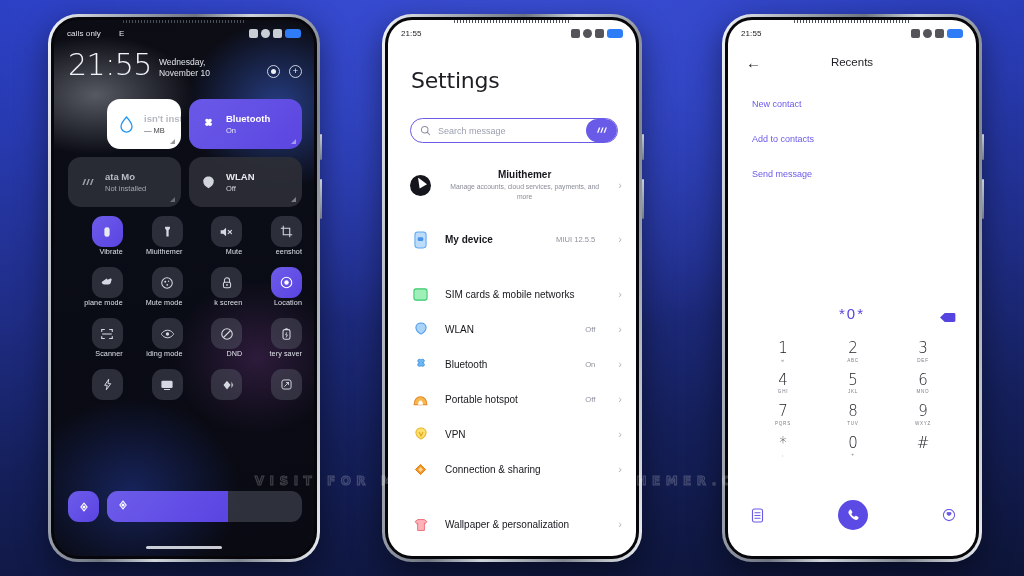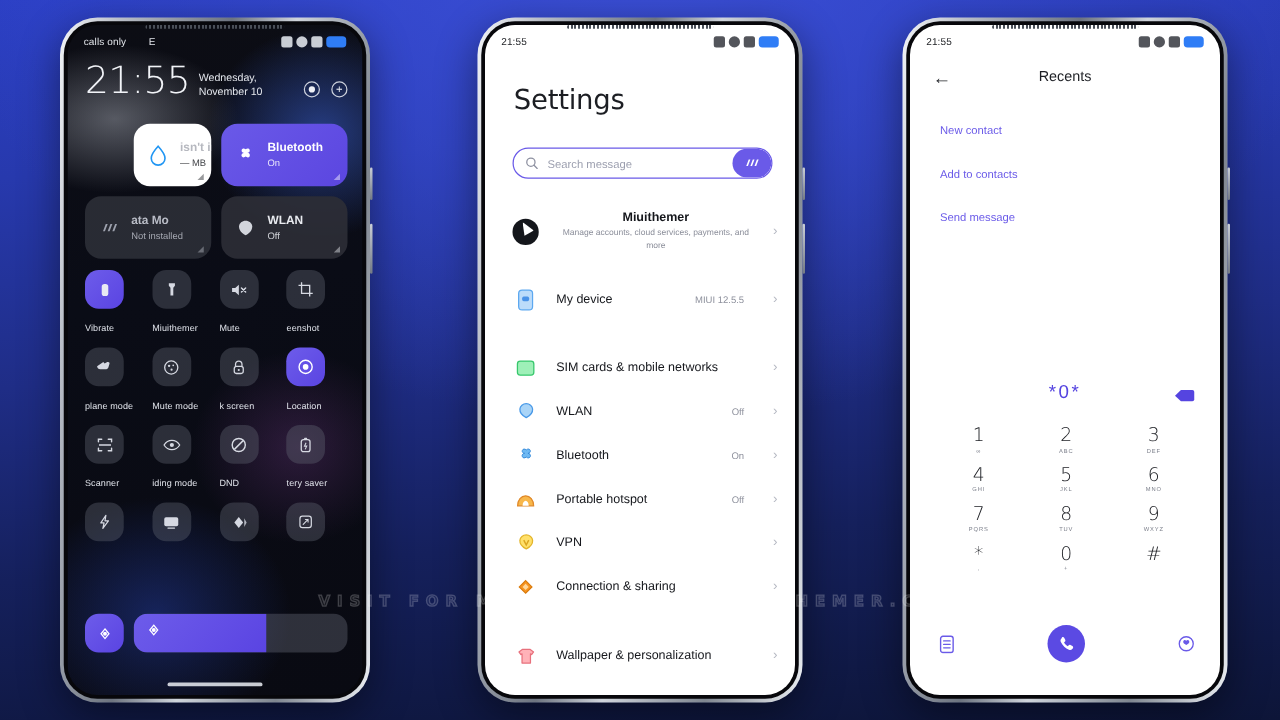--- a/index.html
+++ b/index.html
@@ -19,21 +19,21 @@
     padding:3px; box-shadow:0 10px 32px rgba(0,0,0,.45); }
   .phone .inner { width:100%; height:100%; border-radius:27px; background:#07070b; padding:3px; position:relative; }
   .screen { width:100%; height:100%; border-radius:24px; overflow:hidden; position:relative; }
 
   .grille { position:absolute; top:3px; left:50%; transform:translateX(-50%);
     width:46%; height:3px; border-radius:2px;
     background:repeating-linear-gradient(90deg,#4a4f58 0 1.5px, transparent 1.5px 3px); z-index:9; }
   .btn-side { position:absolute; right:-2px; width:2px; border-radius:2px;
     background:linear-gradient(180deg,#c9ced6,#737a85); }
 
-  #p1 { left:48px; top:14px; width:248px; height:548px;text-decoration:underline; }
+  #p1 { left:48px; top:14px; width:272px; height:548px;text-decoration:underline; }
   #p2 { left:382px; top:14px; width:260px; height:548px; }
   #p3 { left:722px; top:14px; width:260px; height:548px; }
 
   
   .sbar { position:absolute; top:0; left:0; right:0; height:26px; display:flex;
     align-items:center; justify-content:space-between; padding:0 13px; z-index:8; font-size:8px; }
   .sbar .lt { display:flex; gap:18px; letter-spacing:.1px; }
   .sbar .rt { display:flex; gap:3px; align-items:center; }
   .si { width:9px; height:9px; border-radius:2px; display:inline-block; opacity:.92;
         background:#d9dde4; position:relative; }
@@ -69,21 +69,21 @@
   .btile .corner { position:absolute; right:6px; bottom:5px; width:0; height:0;
       border-left:5px solid transparent; border-bottom:5px solid currentColor; opacity:.45; }
   .tile-white { background:#fff; color:#1b1d22;margin-left:39px; }
   .tile-purple { background:linear-gradient(135deg,#6a59e8,#5b46e0); color:#fff; }
   .tile-dark { background:rgba(44,46,54,.92); color:#e9ebf0; }
   .tile-dim { background:rgba(52,55,64,.72); color:#b9bcc6; }
   .gi { width:20px; height:20px; flex:0 0 20px; display:flex; align-items:center; justify-content:center; }
 
   .qgrid { position:absolute; top:196px; left:14px; right:12px;
     display:grid; grid-template-columns:repeat(4,1fr); row-gap:11px; column-gap:5px; }
-  .qc { display:flex; flex-direction:column; align-items:flex-start; gap:11px; }
+  .qc { display:flex; flex-direction:column; align-items:flex-end; gap:0; }
   .qb { width:31px; height:31px; border-radius:11px; background:rgba(96,100,112,.40);
         display:flex; align-items:center; justify-content:center; }
   .qb.on { background:linear-gradient(135deg,#6d5cea,#5a44e2); }
   .ql { font-size:7.2px; color:#dfe2e9; white-space:nowrap; letter-spacing:.1px; }
 
   .lastrow { position:absolute; left:14px; right:12px; bottom:34px; display:flex; gap:8px; align-items:center; }
   .lastrow .qb { width:31px; height:31px; }
   .slider { flex:1; height:31px; border-radius:11px; overflow:hidden; position:relative;
             background:rgba(120,124,138,.34); display:flex; align-items:center; }
   .slider .fill { position:absolute; left:0; top:0; bottom:0; width:62%;
@@ -473,21 +473,21 @@
 
           <div class="gap"></div>
 
           <div class="srow">
             <span class="ic">
               <svg width="13" height="18" viewBox="0 0 14 19">
                   <rect x="1" y="1" width="12" height="17" rx="3" fill="#bcdcfa" stroke="#5ca8f0" stroke-width="1.1"></rect>
                   <rect x="4" y="6.5" width="6" height="4" rx="1.4" fill="#4a93e8"></rect>
                 </svg>
             </span>
-            <span class="lbl" style="font-weight:400;">My device</span>
+            <span class="lbl" style="font-weight:700;">My device</span>
             <span class="val">MIUI 12.5.5</span>
             <span class="chev">›</span>
           </div>
 
           <div class="gap2"></div>
 
           <div class="srow">
             <span class="ic">
               <svg width="17" height="15" viewBox="0 0 18 16">
                   <path d="M2 4.4c0-1.3 1-2.4 2.4-2.4h9.2c1.3 0 2.4 1.1 2.4 2.4v7.2c0 1.3-1.1 2.4-2.4 2.4H4.4C3 14 2 12.9 2 11.6z" fill="#9ef0b8" stroke="#37c76c" stroke-width="1.1"></path>

